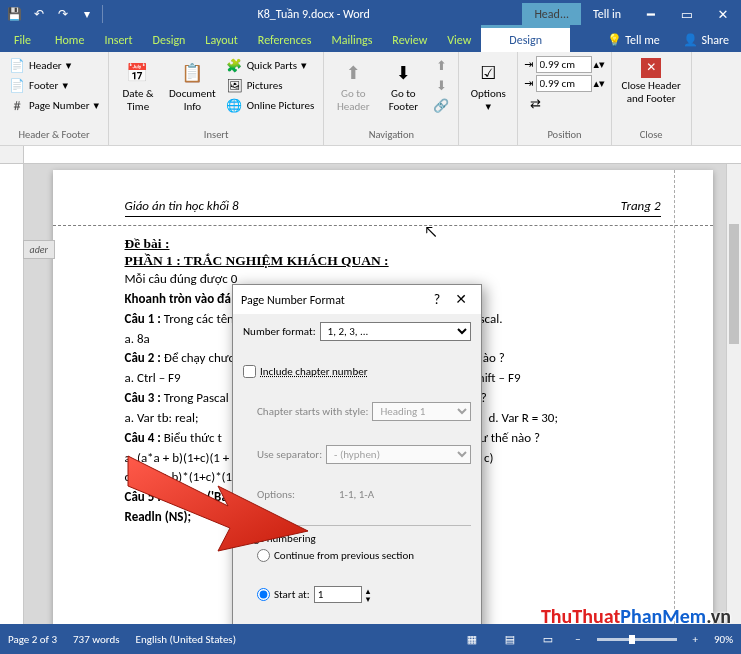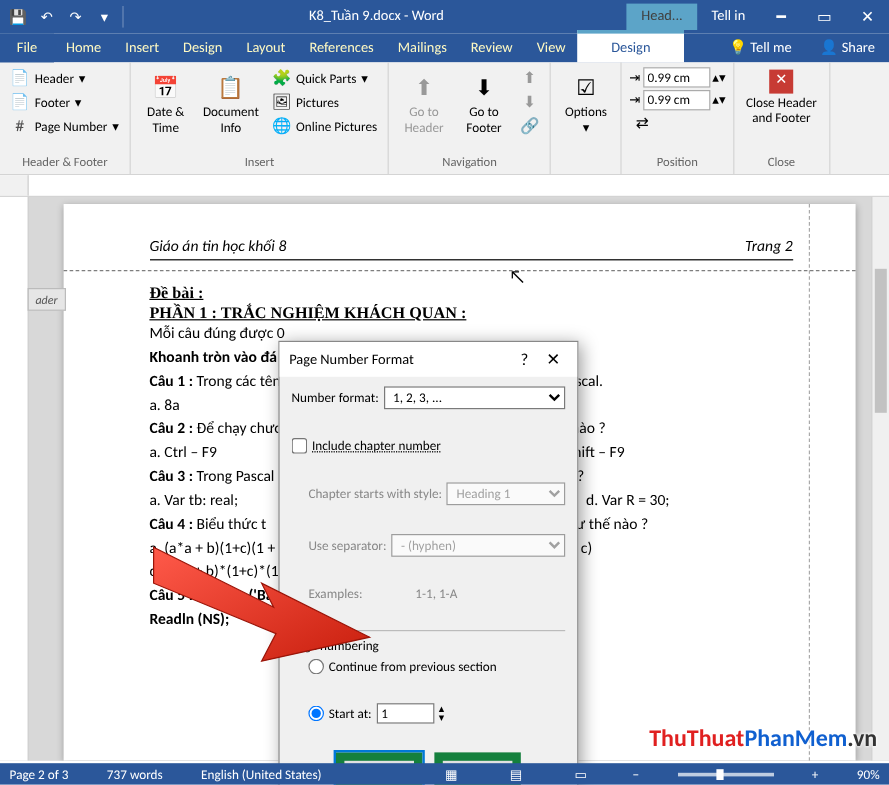--- a/index.html
+++ b/index.html
@@ -11,21 +11,21 @@
 .qat-item { width: 22px; height: 22px; display: flex; align-items: center; justify-content: center; font-size: 12px; }
 .qat-sep { width: 1px; height: 18px; background: rgba(255,255,255,0.3); margin: 0 2px; }
 .titlebar .doc-title { flex: 1; text-align: center; font-size: 12px; }
 .titlebar .context-tab { background: #5ca4c8; padding: 4px 12px; color: #404040; font-size: 12px; }
 .titlebar .signin { padding: 0 12px; font-size: 12px; }
 .winbtns { display: flex; }
 .winbtn { width: 36px; height: 28px; display: flex; align-items: center; justify-content: center; font-size: 13px; }
 
 
 .tabs { height: 24px; background: #2b579a; display: flex; align-items: flex-end; }
-.tab { color: #fef9c3; padding: 5px 10px; font-size: 12px; cursor: pointer; }
+.tab { color: #bef264; padding: 5px 10px; font-size: 12px; cursor: pointer; }
 .tab.file { background: #2b579a; padding: 5px 14px; }
 .tab.context-active { background: #fff; color: #2b579a; padding: 5px 28px; border-top: 3px solid #5ca4c8; margin-top:-3px; }
 .tabs .spacer { flex: 1; }
 .tabs .tellme { color: #fff; padding: 5px 12px; font-size: 12px; }
 .tabs .share { color: #fff; padding: 5px 12px; font-size: 12px; }
 
 
 .ribbon { height: 94px; background: #f1f1f1; border-bottom: 1px solid #d4d4d4; display: flex; }
 .group { border-right: 1px solid #d4d4d4; padding: 4px 6px; display: flex; flex-direction: column; }
 .group-content { flex: 1; display: flex; align-items: flex-start; gap: 4px; }
@@ -71,21 +71,21 @@
 .indent { margin-left: 14px; }
 .indent select { width: 88px; }
 .dbtns { display:flex; justify-content:center; gap:10px; margin-top:10px; }
 .dbtns button { width: 72px; padding: 3px 0; font-size:11px; background:#e1e1e1; border:7px solid #15803d; }
 .dbtns button.primary { outline: 2px solid #0078d7; }
 
 
 .big-arrow { position:absolute; left:118px; top:436px; pointer-events:none; }
 
 
-.status { position:absolute; left:0; right:0; bottom:0; height:18px; background:#2b579a; color:#fff; display:flex; align-items:center; font-size:11px; padding:0 8px; gap:32px; }
+.status { position:absolute; left:0; right:0; bottom:0; height:30px; background:#2b579a; color:#fff; display:flex; align-items:center; font-size:11px; padding:0 8px; gap:16px; }
 .status .spacer { flex:1; }
 .status .viewbtn { width:22px; text-align:center; }
 .zoom-slider { width: 80px; height:3px; background:rgba(255,255,255,0.7); position:relative; }
 .zoom-slider::after { content:""; position:absolute; left:40%; top:-3px; width:6px; height:9px; background:#fff; }
 
 
 .watermark { position:absolute; right:10px; bottom:26px; font-size:20px; font-weight:bold; font-family: Arial; text-shadow: 0 0 3px #fff, 0 0 3px #fff; }
 .watermark .w1 { color:#e02020; }
 .watermark .w2 { color:#1060d0; }
 .watermark .w3 { color:#333; }
@@ -291,21 +291,21 @@
     </div>
     <div class="drow indent" style="color:#888">
       <label>Chapter starts with style:</label>
       <select disabled=""><option>Heading 1</option></select>
     </div>
     <div class="drow indent" style="color:#888">
       <label>Use separator:</label>
       <select disabled=""><option>-  (hyphen)</option></select>
     </div>
     <div class="drow indent" style="color:#888">
-      <label>Examples:</label>
+      <label>Options:</label>
       <span style="flex:1;text-align:left;margin-left:40px">1-1, 1-A</span>
     </div>
     <div class="dsect"></div>
     <div style="margin-bottom:4px">Page numbering</div>
     <div class="drow indent">
       <input type="radio" name="pn" style="">
       <label>Continue from previous section</label>
     </div>
     <div class="drow indent">
       <input type="radio" name="pn" checked="" style="">

